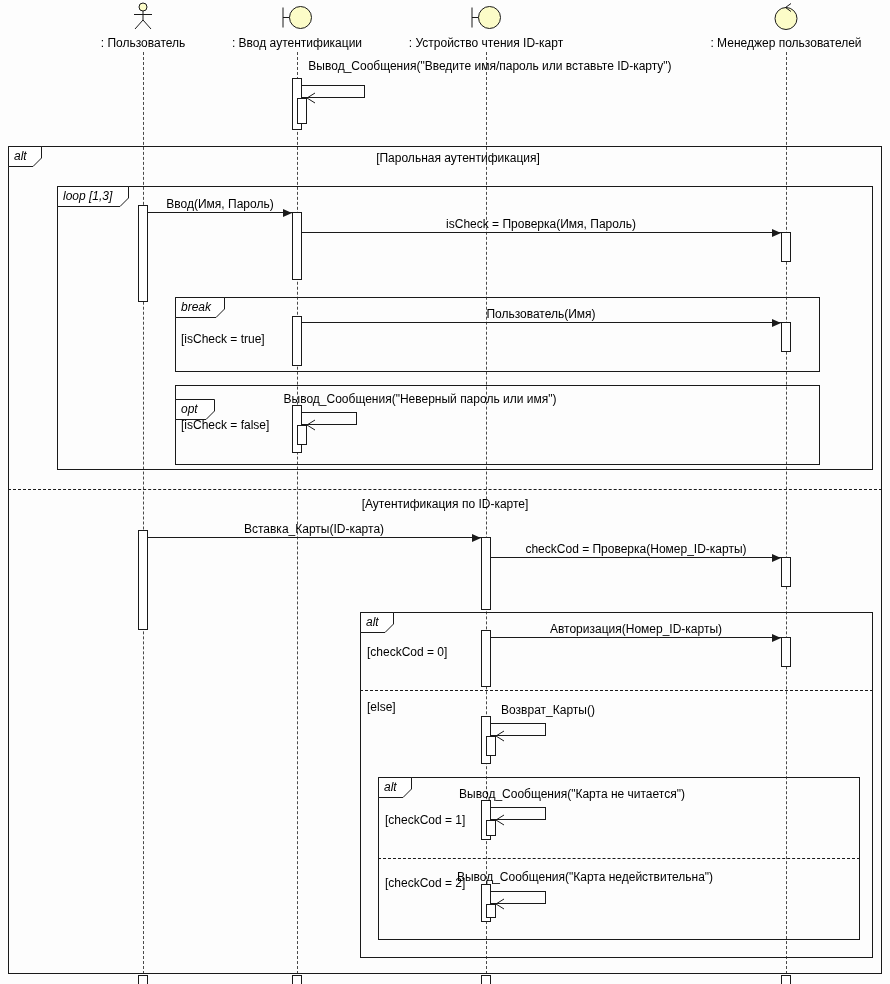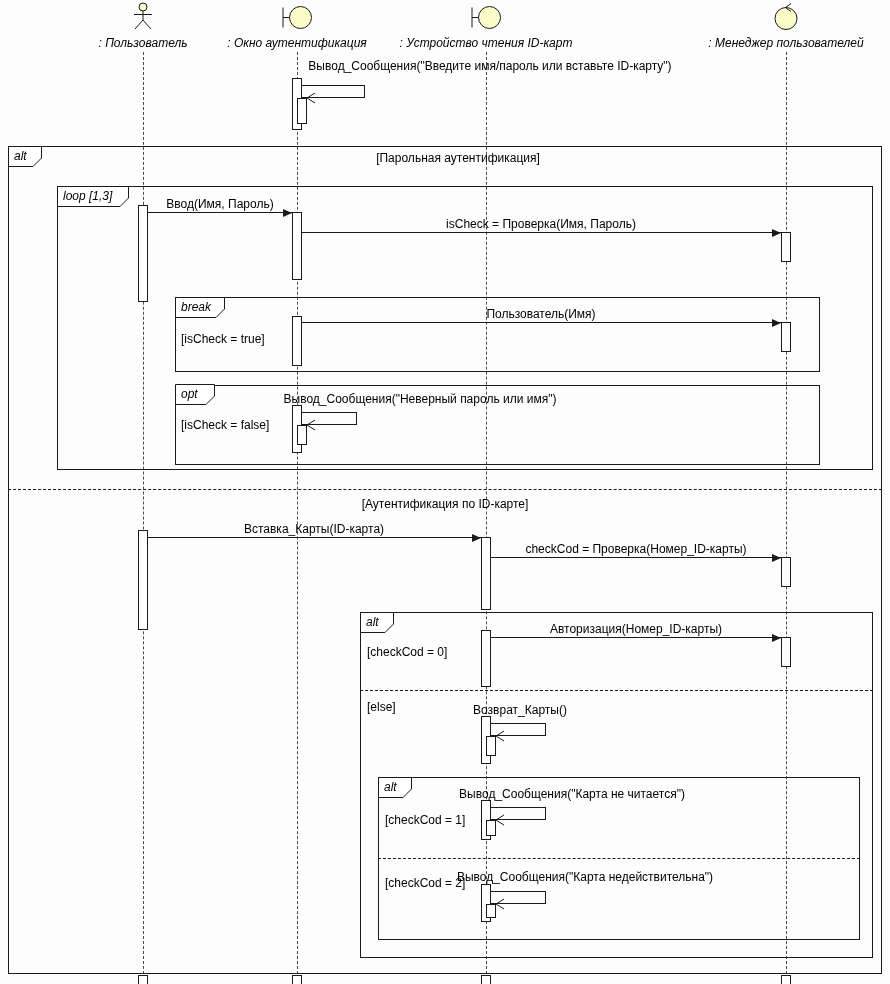--- a/index.html
+++ b/index.html
@@ -4,21 +4,21 @@
 <style>
   * { margin:0; padding:0; box-sizing:border-box; }
   html,body { background:#f4f4f4; }
   .canvas {
     position:relative; width:890px; height:984px; margin:0 auto;
     background:#fdfdfd; overflow:hidden; color:#000;
     font-family:"Liberation Sans","DejaVu Sans",sans-serif; font-size:12px;
   }
   .lifeline-line { position:absolute; width:0; border-left:1px dashed #4a4a4a; z-index:1; }
   .head-icon { position:absolute; z-index:3; }
-  .head-label { position:absolute; transform:translateX(-50%); white-space:nowrap; z-index:3;font-style:italic; }
+  .head-label { position:absolute; transform:translateX(-50%); white-space:nowrap; z-index:3; }
   .frame { position:absolute; border:1px solid #1a1a1a; z-index:2; background:transparent; }
   .frag-label { position:absolute; z-index:4; }
   .frag-label svg { position:absolute; left:0; top:0; }
   .frag-label .op { position:absolute; left:6px; top:3px; white-space:nowrap;font-style:italic; }
   .guard { position:absolute; z-index:4; white-space:nowrap; }
   .guard.center { transform:translateX(-50%); }
   .separator { position:absolute; height:0; border-top:1px dashed #1a1a1a; z-index:2; }
   .activation { position:absolute; width:10px; background:#ffffff; border:1px solid #1a1a1a; z-index:3; }
   .msg-line { position:absolute; height:0; border-top:1px solid #1a1a1a; z-index:4; }
   .ah { position:absolute; right:0; top:-4px; width:0; height:0;
@@ -54,21 +54,21 @@
     <line x1="1" y1="3.5" x2="1" y2="23.5" stroke="#1a1a1a"></line>
     <line x1="1" y1="13.5" x2="7.5" y2="13.5" stroke="#1a1a1a"></line>
     <circle cx="18.5" cy="13.5" r="11" fill="#fcfcc8" stroke="#1a1a1a"></circle>
   </svg>
   <svg class="head-icon" style="left:773px;top:2px" width="26" height="29" viewBox="0 0 26 29">
     <circle cx="13" cy="16.5" r="11" fill="#fcfcc8" stroke="#1a1a1a"></circle>
     <path d="M18,1.5 L12.5,5.5 L18,9.5" fill="none" stroke="#1a1a1a"></path>
   </svg>
 
   <div class="head-label" style="left:143px;top:36px">: Пользователь</div>
-  <div class="head-label" style="left:297px;top:36px">: Окно аутентификация</div>
+  <div class="head-label" style="left:297px;top:36px">: Ввод аутентификации</div>
   <div class="head-label" style="left:486px;top:36px">: Устройство чтения ID-карт</div>
   <div class="head-label" style="left:786px;top:36px">: Менеджер пользователей</div>
 
   <div class="frame" style="left:8px;top:146px;width:874px;height:828px"></div>
   <div class="frag-label" style="left:8px;top:146px;width:34px;height:21px">
     <svg width="34" height="21">
         <path d="M0.5,0.5 L33.5,0.5 L33.5,12 L25,20.5 L0.5,20.5 Z" fill="#ffffff" stroke="#1a1a1a"></path>
       </svg>
     <span class="op">alt</span>
   </div>
@@ -87,21 +87,21 @@
   <div class="frame" style="left:175px;top:297px;width:645px;height:75px"></div>
   <div class="frag-label" style="left:175px;top:297px;width:50px;height:21px">
     <svg width="50" height="21">
         <path d="M0.5,0.5 L49.5,0.5 L49.5,12 L41,20.5 L0.5,20.5 Z" fill="#ffffff" stroke="#1a1a1a"></path>
       </svg>
     <span class="op">break</span>
   </div>
   <div class="guard" style="left:181px;top:332px">[isCheck = true]</div>
 
   <div class="frame" style="left:175px;top:385px;width:645px;height:80px"></div>
-  <div class="frag-label" style="left:175px;top:384px;width:40px;height:29px">
+  <div class="frag-label" style="left:175px;top:399px;width:40px;height:29px">
     <svg width="40" height="21">
         <path d="M0.5,0.5 L39.5,0.5 L39.5,12 L31,20.5 L0.5,20.5 Z" fill="#ffffff" stroke="#1a1a1a"></path>
       </svg>
     <span class="op">opt</span>
   </div>
   <div class="guard" style="left:181px;top:418px">[isCheck = false]</div>
 
   <div class="frame" style="left:360px;top:612px;width:513px;height:346px"></div>
   <div class="frag-label" style="left:360px;top:612px;width:34px;height:21px">
     <svg width="34" height="21">
@@ -183,21 +183,21 @@
   <div class="msg-label center" style="left:636px;top:542px">checkCod = Проверка(Номер_ID-карты)</div>
   <div class="msg-line" style="left:491px;top:557px;width:290px">
       <span class="ah"></span>
     </div>
 
   <div class="msg-label center" style="left:636px;top:622px">Авторизация(Номер_ID-карты)</div>
   <div class="msg-line" style="left:491px;top:637px;width:290px">
       <span class="ah"></span>
     </div>
 
-  <div class="msg-label center" style="left:520px;top:703px">Возврат_Карты()</div>
+  <div class="msg-label center" style="left:548px;top:703px">Возврат_Карты()</div>
   <div class="self-loop" style="left:491px;top:723px;width:55px;height:13px"></div>
   <svg class="open-ah" style="left:495px;top:730px" width="10" height="12">
       <path d="M9,1 L1,6 L9,11" fill="none" stroke="#1a1a1a"></path>
     </svg>
 
   <div class="msg-label center" style="left:572px;top:787px">Вывод_Сообщения("Карта не читается")</div>
   <div class="self-loop" style="left:491px;top:807px;width:55px;height:13px"></div>
   <svg class="open-ah" style="left:495px;top:814px" width="10" height="12">
       <path d="M9,1 L1,6 L9,11" fill="none" stroke="#1a1a1a"></path>
     </svg>

